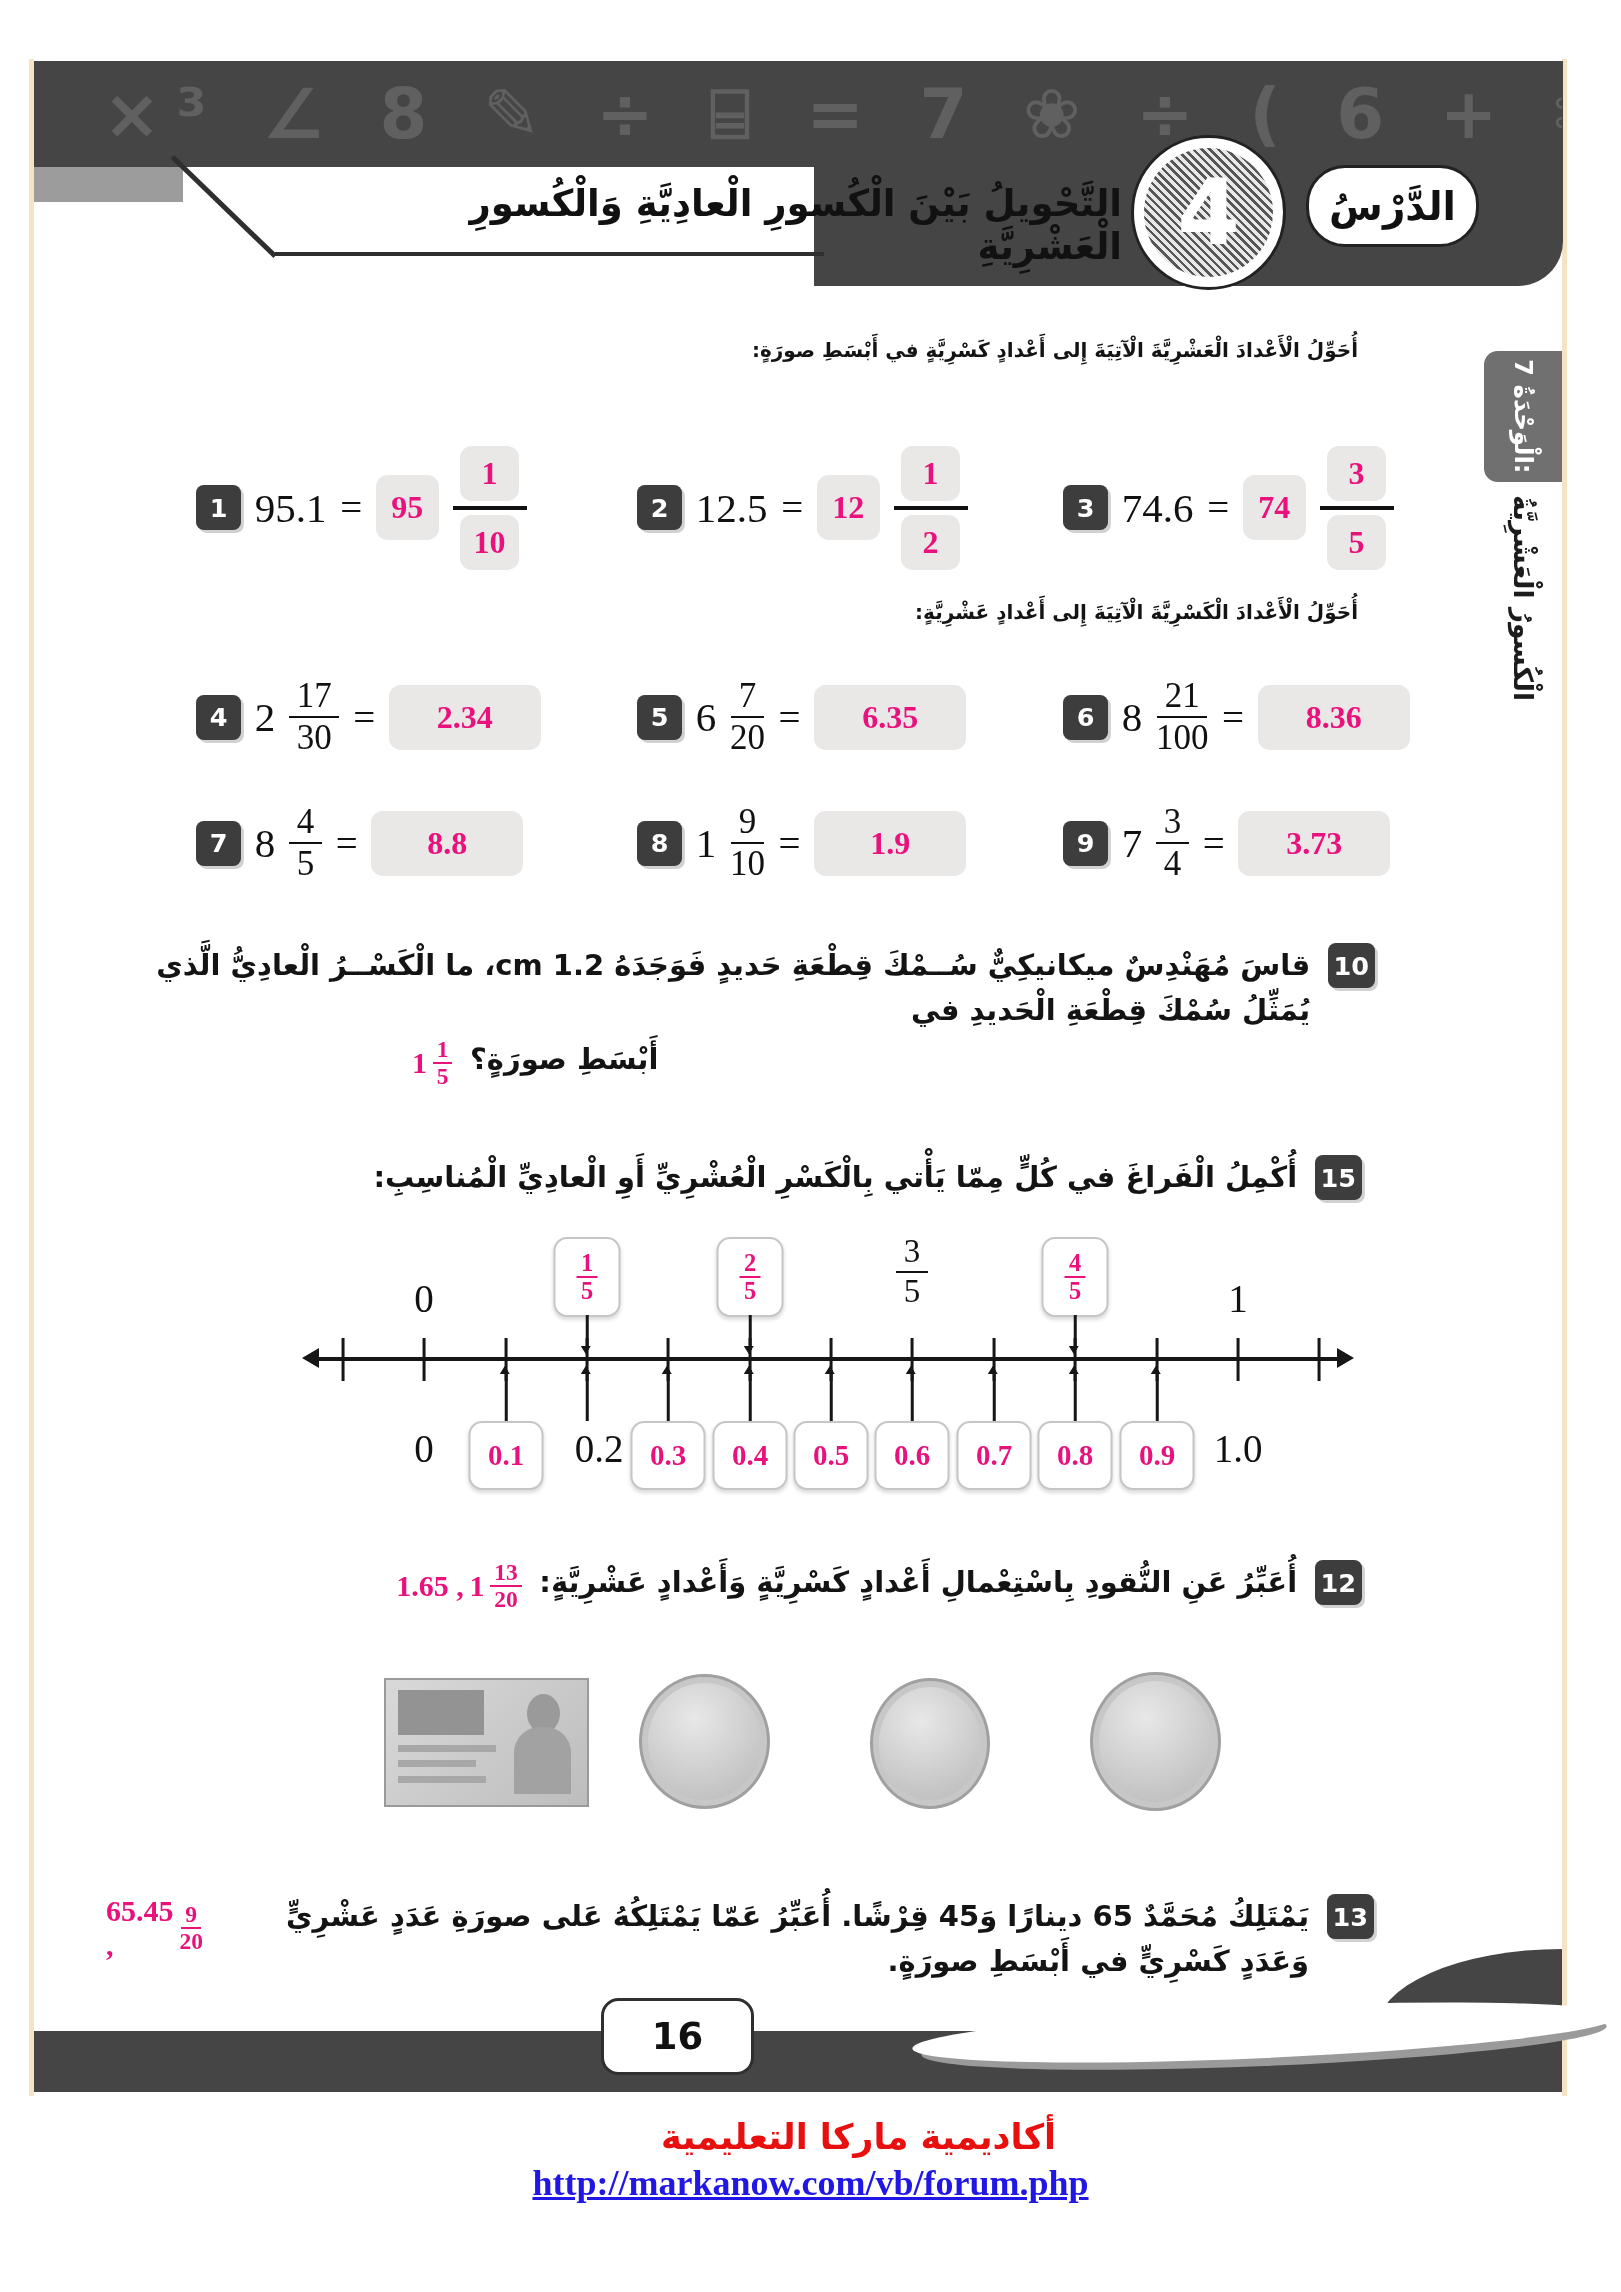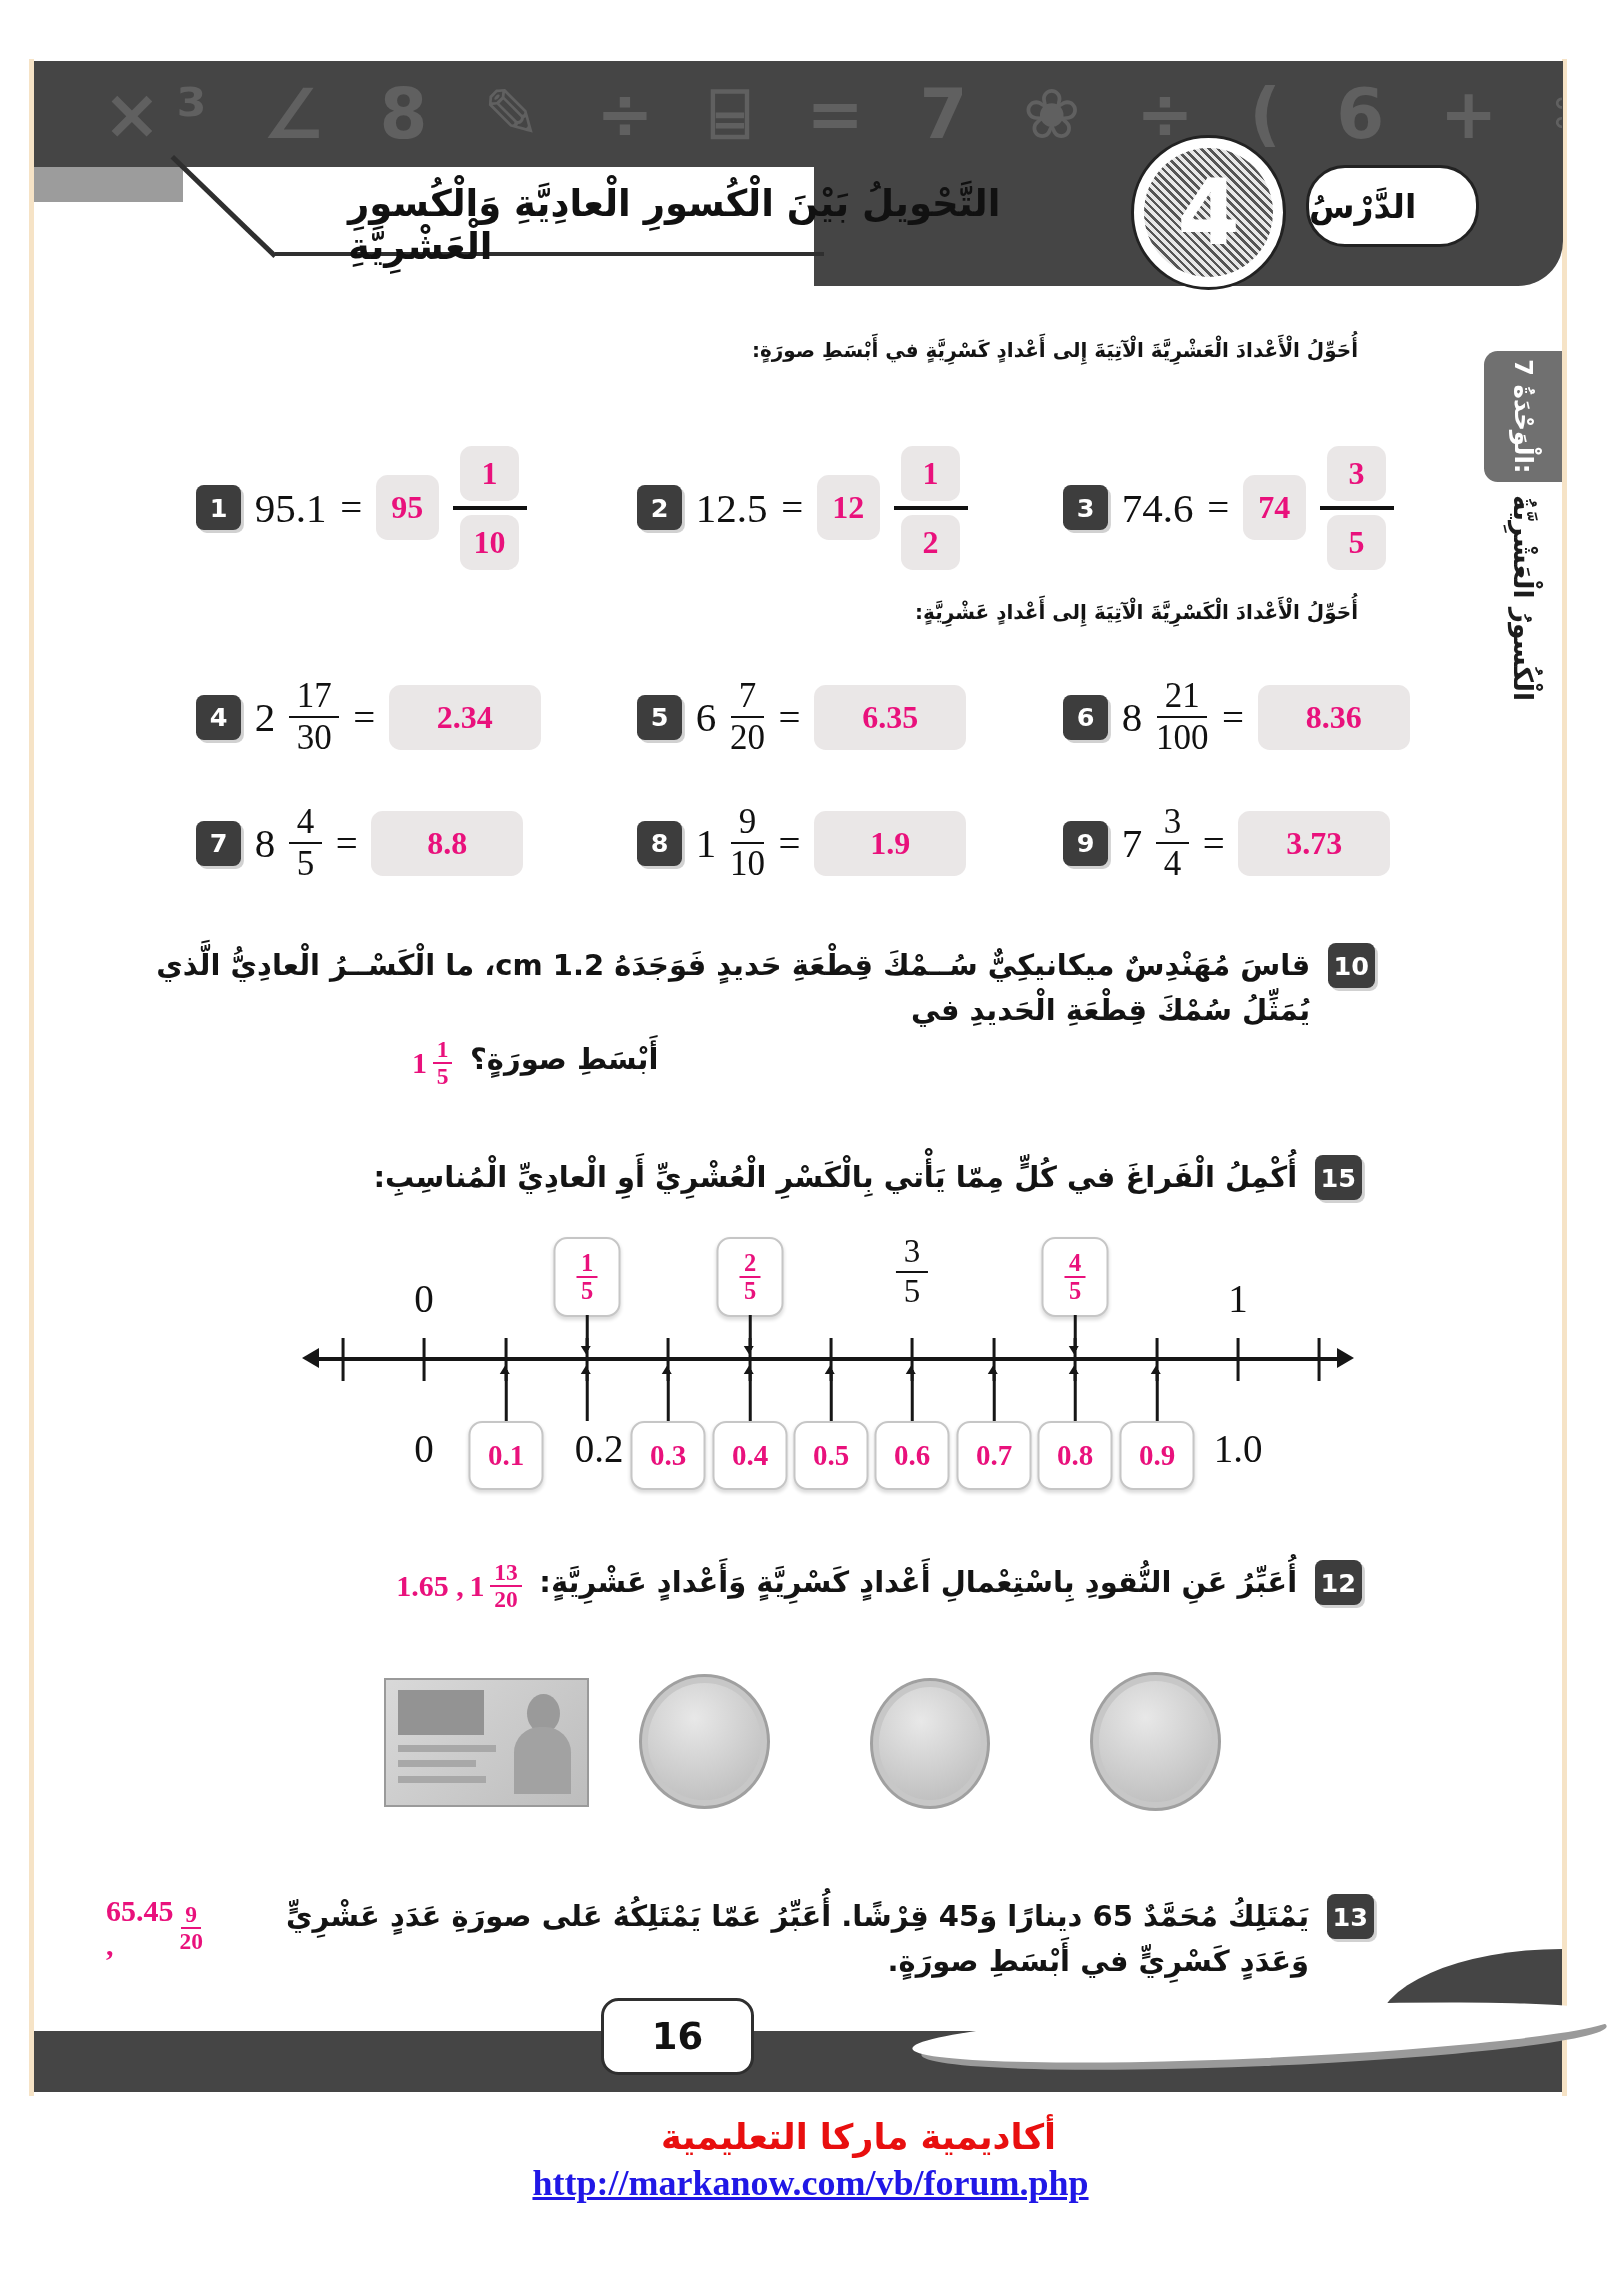--- a/index.html
+++ b/index.html
@@ -10,25 +10,25 @@
   
   .hband{position:absolute;left:34px;top:61px;width:1528px;height:106px;background:#454545;overflow:hidden;}
   .doodles{color:#606060;font-size:69px;font-weight:bold;letter-spacing:15.7px;white-space:nowrap;
            line-height:106px;padding-left:69px;}
   .hblob{position:absolute;left:814px;top:61px;width:749px;height:225px;background:#454545;
          border-radius:0 0 45px 0;}
   .gstrip{position:absolute;left:34px;top:167px;width:149px;height:35px;background:#9c9c9c;}
   .dialine{position:absolute;left:174px;top:155px;width:143px;height:4.9px;background:#2f2f2f;
            transform:rotate(44deg);transform-origin:left top;}
   .bannerline{position:absolute;left:275px;top:252px;width:549px;height:3.9px;background:#2f2f2f;}
-  .lessontitle{position:absolute;left:348px;top:182px;width:774px;text-align:left;
+  .lessontitle{position:absolute;left:348px;top:182px;width:774px;text-align:right;
                font-size:37px;font-weight:bold;color:#111;direction:rtl;}
   .lessonpill{position:absolute;left:1306px;top:165px;width:167px;height:76px;background:#fff;
-              border:3.9px solid #222;border-radius:39px;display:flex;align-items:center;justify-content:flex-start;
-              font-size:33px;font-weight:bold;color:#111;z-index:3;}
+              border:3.9px solid #222;border-radius:39px;display:flex;align-items:center;justify-content:center;
+              font-size:39px;font-weight:bold;color:#111;z-index:3;}
   .circle4{position:absolute;left:1131px;top:135px;width:149px;height:149px;background:#fff;
            border:3.9px solid #222;border-radius:50%;z-index:4;display:flex;align-items:center;justify-content:center;}
   .circle4 .hatch{position:absolute;inset:9.8px;border-radius:50%;
            background:repeating-linear-gradient(45deg,#565656 0 2.5px,#e8e8e8 2.5px 5.9px);}
   .circle4 .n4{position:relative;color:#fff;font-size:90px;font-weight:bold;z-index:2;
            font-family:"DejaVu Sans",sans-serif;}
   
   .unittab{position:absolute;left:1484px;top:351px;width:78px;height:131px;background:#707070;
            border-radius:13.7px 0 0 13.7px;display:flex;align-items:center;justify-content:center;}
   .unittab span{writing-mode:vertical-rl;color:#fff;font-size:24.5px;font-weight:bold;white-space:nowrap;}

